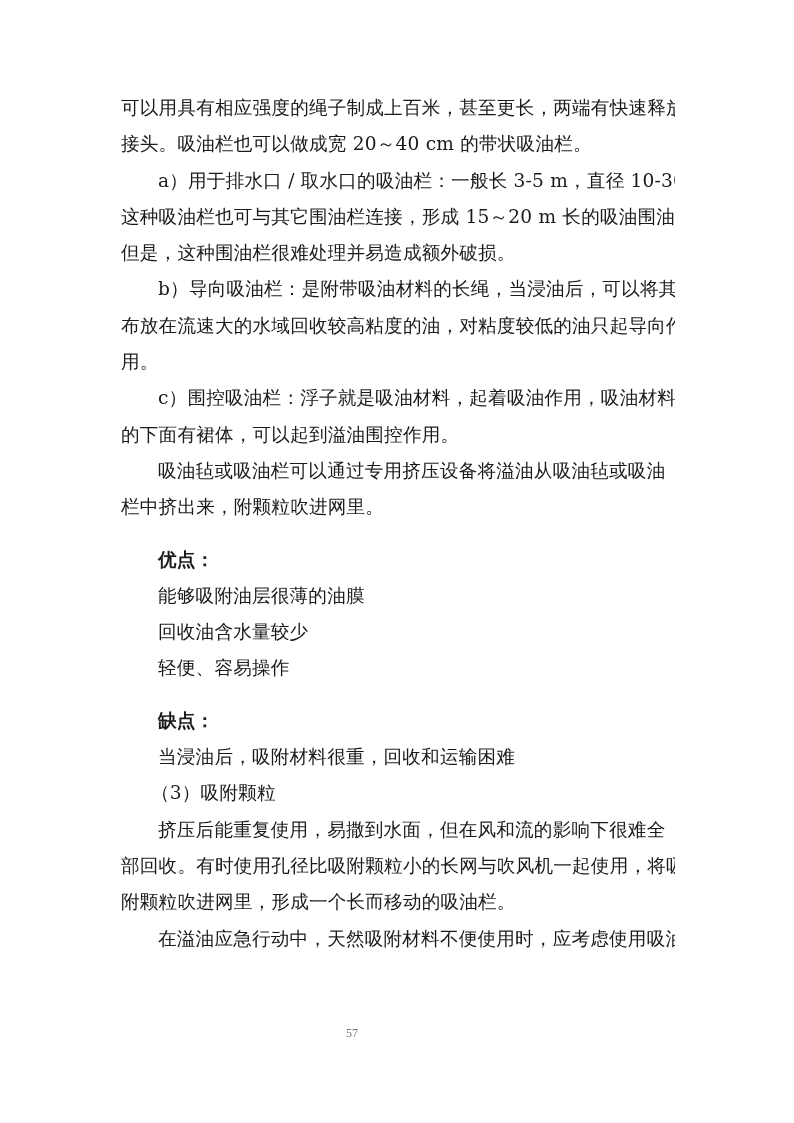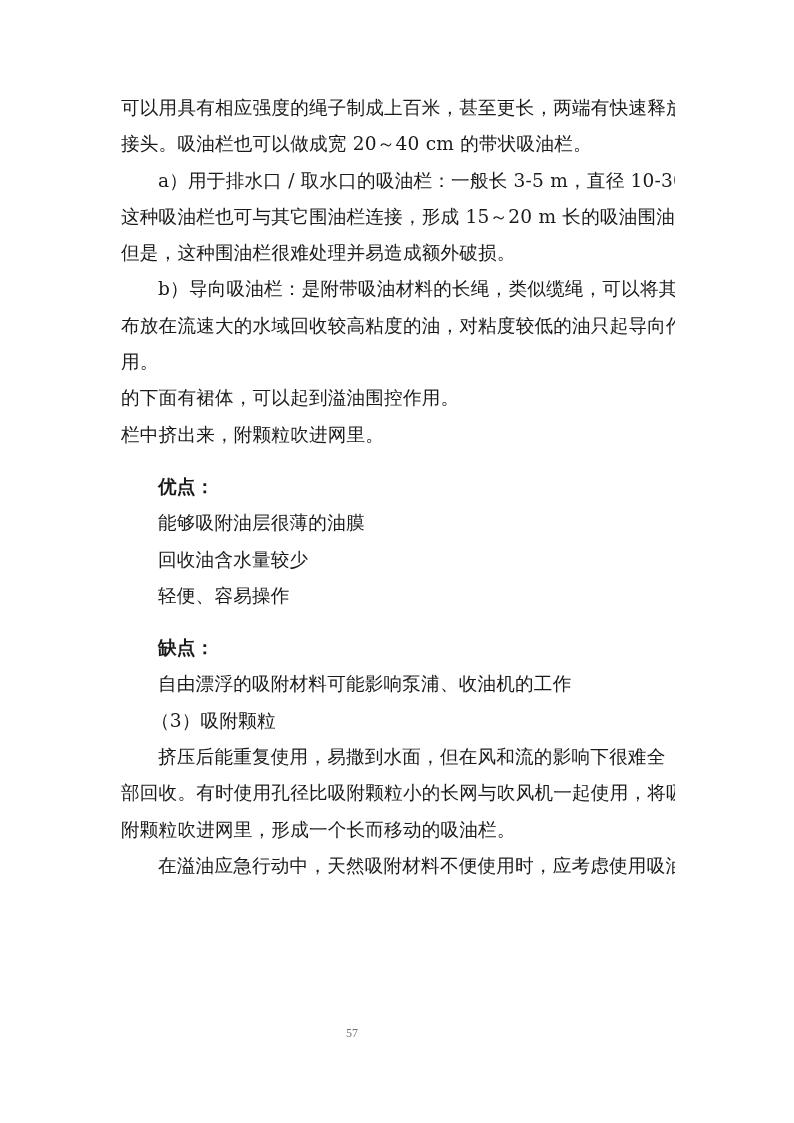--- a/index.html
+++ b/index.html
@@ -56,33 +56,35 @@
   </style>
 </head>
 <body>
 
 <div class="page">
   <div class="line">可以用具有相应强度的绳子制成上百米，甚至更长，两端有快速释放</div>
   <div class="line">接头。吸油栏也可以做成宽 20～40 cm 的带状吸油栏。</div>
   <div class="line para-first">a）用于排水口 / 取水口的吸油栏：一般长 3-5 m，直径 10-30 cm，</div>
   <div class="line">这种吸油栏也可与其它围油栏连接，形成 15～20 m 长的吸油围油栏。</div>
   <div class="line">但是，这种围油栏很难处理并易造成额外破损。</div>
-  <div class="line para-first">b）导向吸油栏：是附带吸油材料的长绳，类似缆绳，可以将其</div>
+  <div class="line para-first">b）导向吸油栏：是附带吸油材料的长绳，当浸油后，可以将其</div>
   <div class="line">布放在流速大的水域回收较高粘度的油，对粘度较低的油只起导向作</div>
   <div class="line">用。</div>
+  <div class="line para-first">c）围控吸油栏：浮子就是吸油材料，起着吸油作用，吸油材料</div>
   <div class="line">的下面有裙体，可以起到溢油围控作用。</div>
+  <div class="line para-first">吸油毡或吸油栏可以通过专用挤压设备将溢油从吸油毡或吸油</div>
   <div class="line">栏中挤出来，附颗粒吹进网里。</div>
 
   <div class="line list-item bold">优点：</div>
   <div class="line list-item">能够吸附油层很薄的油膜</div>
   <div class="line list-item">回收油含水量较少</div>
   <div class="line list-item">轻便、容易操作</div>
 
   <div class="line list-item bold">缺点：</div>
-  <div class="line list-item">自由漂浮的吸附材料可能影响泵浦、收油机的工作</div>
+  <div class="line list-item">当浸油后，吸附材料很重，回收和运输困难</div>
 
   <div class="line heading">（3）吸附颗粒</div>
   <div class="line para-first">挤压后能重复使用，易撒到水面，但在风和流的影响下很难全</div>
   <div class="line">部回收。有时使用孔径比吸附颗粒小的长网与吹风机一起使用，将吸</div>
   <div class="line">附颗粒吹进网里，形成一个长而移动的吸油栏。</div>
   <div class="line para-first">在溢油应急行动中，天然吸附材料不便使用时，应考虑使用吸油</div>
 </div>
 
 <div class="page-number">57</div>
 

